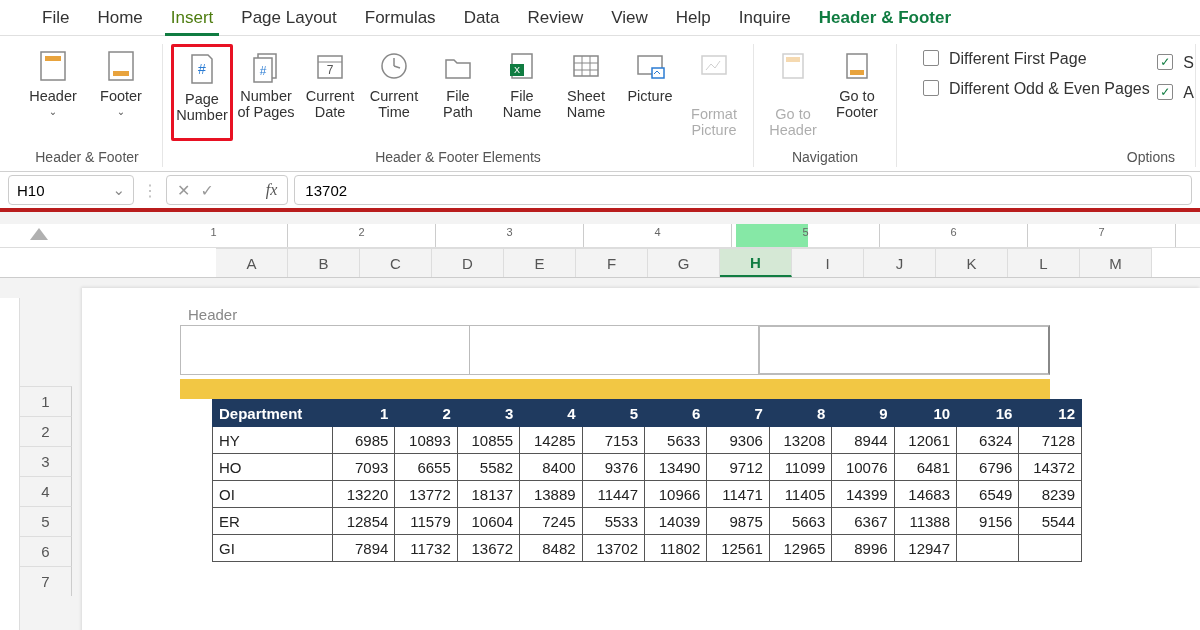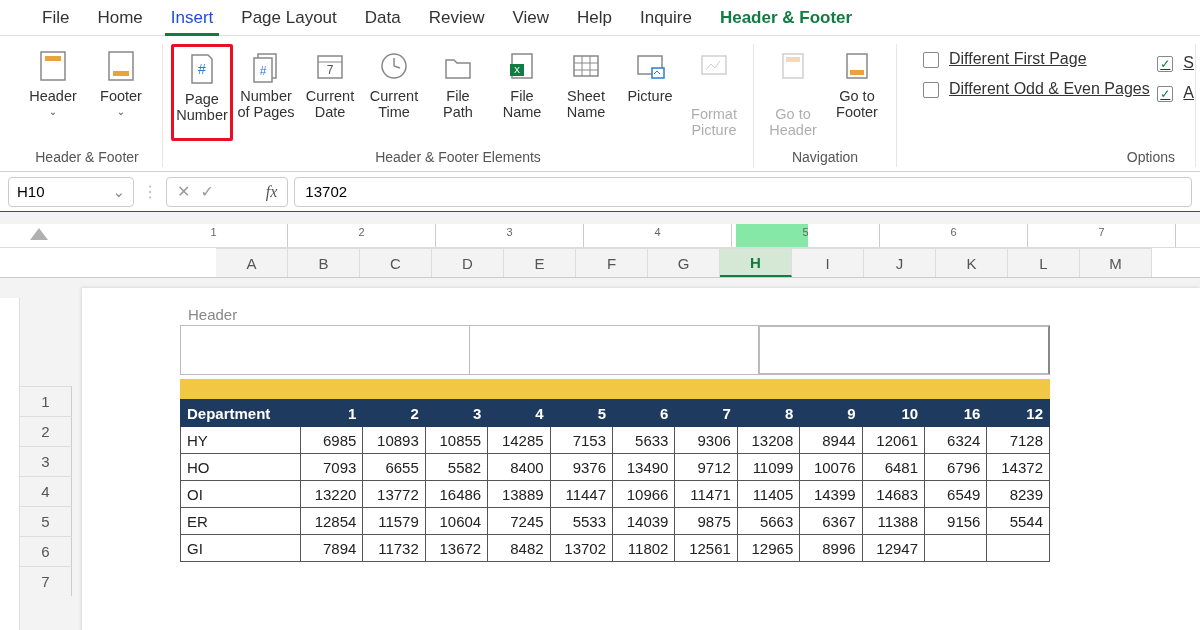--- a/index.html
+++ b/index.html
@@ -1,44 +1,44 @@
 <!DOCTYPE html>
 <html><head>
 <meta charset="utf-8">
 <style>
 * { box-sizing: border-box; margin: 0; padding: 0; font-family: "Segoe UI", Arial, sans-serif; }
 body { background: #f3f3f3; width: 1200px; height: 630px; overflow: hidden; position: relative; }
 
 
 .menubar { display: flex; background: #fff; border-bottom: 1px solid #e0e0e0; height: 36px; align-items: center; padding-left: 28px; gap: 0; }
 .menubar .tab { padding: 0 14px; height: 36px; display: flex; align-items: center; font-size: 17px; color: #333; cursor: pointer; }
-.menubar .tab.active { color: #1d4ed8; position: relative; }
+.menubar .tab.active { color: #4d7c0f; position: relative; }
 .menubar .tab.active::after { content: ""; position: absolute; left: 8px; right: 8px; bottom: 0; height: 3px; background: #107c41; }
 .menubar .tab.contextual { color: #107c41; font-weight: 600; }
 
 
 .ribbon { display: flex; background: #fff; border-bottom: 1px solid #d0d0d0; height: 136px; padding: 8px 4px 4px 12px; }
 .group { display: flex; flex-direction: column; justify-content: space-between; border-right: 1px solid #e6e6e6; padding: 0 8px; }
 .group:last-child { border-right: none; }
 .group-items { display: flex; gap: 2px; }
 .group-label { font-size: 14px; color: #555; text-align: center; padding: 4px 0 2px; }
 .rbtn { display: flex; flex-direction: column; align-items: center; justify-content: flex-start; width: 62px; padding: 2px 0; cursor: pointer; border-radius: 4px; gap: 3px; }
 .rbtn.big { width: 66px; }
 .rbtn.disabled { opacity: 0.4; gap: 21px; }
 .rbtn .lbl { font-size: 14.5px; color: #333; text-align: center; line-height: 1.1; }
 .rbtn .dd { font-size: 10px; color: #555; margin-top: -2px; }
 .icon { width: 40px; height: 40px; display: flex; align-items: center; justify-content: center; }
 .highlight-box { border: 3px solid #e81123; border-radius: 2px; }
 
 .options-col { display: flex; flex-direction: column; gap: 12px; padding: 6px 8px 0 18px; }
-.chk { display: flex; align-items: flex-end; gap: 10px; font-size: 16px; color: #333; cursor: pointer; text-decoration: underline; }
+.chk { display: flex; align-items: flex-start; gap: 10px; font-size: 16px; color: #333; cursor: pointer; }
 .chk .box { width: 16px; height: 16px; border: 1px solid #888; background: #fff; border-radius: 2px; display: flex; align-items: center; justify-content: center; font-size: 12px; color: #107c41; }
 
 
-.fbar { display: flex; align-items: center; height: 40px; background: #fff; border-bottom: 1px solid #b91c1c; padding: 4px 8px; gap: 6px; }
+.fbar { display: flex; align-items: center; height: 40px; background: #fff; border-bottom: 4px solid #b91c1c; padding: 4px 8px; gap: 6px; }
 .namebox { width: 126px; border: 1px solid #ccc; border-radius: 4px; height: 30px; display: flex; align-items: center; justify-content: space-between; padding: 0 8px; background: #fff; font-size: 15px; }
 .fbtns { display: flex; gap: 10px; padding: 0 10px; color: #999; font-size: 16px; border: 1px solid #ccc; border-radius: 4px; height: 30px; align-items: center; background: #fff; }
 .fbtns .fx { font-style: italic; font-family: serif; color: #555; margin-left: 42px; }
 .fval { flex: 1; border: 1px solid #ccc; border-radius: 4px; height: 30px; padding: 0 10px; display: flex; align-items: center; font-size: 15px; background: #fff; }
 
 
 .ruler { height: 24px; background: #fff; position: relative; margin-top: 12px; font-size: 11px; color: #666; border-bottom: 1px solid #ddd; overflow: hidden; }
 .ruler-track { position: absolute; left: 140px; right: 0; top: 0; height: 100%; display: flex; }
 .ruler-seg { width: 148px; border-right: 1px solid #ccc; position: relative; }
 .ruler-seg span { position: absolute; left: 50%; transform: translateX(-50%); top: 2px; }
@@ -55,34 +55,35 @@
 .main { display: flex; height: 360px; }
 .rownums { width: 52px; background: #f3f3f3; margin-top: 108px; }
 .rownums .r { height: 30px; border-top: 1px solid #ddd; border-right: 1px solid #ccc; display: flex; align-items: center; justify-content: center; font-size: 15px; color: #555; }
 .vruler { width: 20px; background: #fff; border-right: 1px solid #ddd; margin-top: 20px; }
 .page { flex: 1; background: #fff; margin: 10px 0 0 10px; box-shadow: -1px -1px 3px rgba(0,0,0,0.1); padding: 18px 0 0 98px; position: relative; }
 .hdr-label { font-size: 15px; color: #888; margin-bottom: 2px; margin-left: 8px; }
 .hdr-boxes { display: flex; height: 50px; width: 870px; }
 .hdr-boxes .hb { flex: 1; border: 1px solid #bbb; border-right: none; }
 .hdr-boxes .hb:last-child { border-right: 1px solid #888; border-width: 2px; }
 .gold-bar { height: 20px; width: 870px; background: #f2c744; margin-top: 4px; }
-.tbl { width: 870px; border-collapse: collapse; table-layout: fixed; }
+.tbl { width: 870px; border-collapse: collapse; table-layout: fixed; margin-left: 32px; }
 .tbl th { background: #1f3a5f; color: #fff; font-weight: 600; font-size: 15px; padding: 4px 6px; text-align: right; border: 1px solid #1f3a5f; height: 27px; }
 .tbl th:first-child { text-align: left; width: 120px; }
 .tbl td { border: 1px solid #555; padding: 3px 6px; font-size: 15px; text-align: right; color: #222; height: 27px; background: #fff; }
 .tbl td:first-child { text-align: left; }
 </style>
 </head>
 <body>
 
 <div class="menubar">
   <div class="tab">File</div>
   <div class="tab">Home</div>
   <div class="tab active">Insert</div>
   <div class="tab">Page Layout</div>
+  <div class="tab">Formulas</div>
   <div class="tab">Data</div>
   <div class="tab">Review</div>
   <div class="tab">View</div>
   <div class="tab">Help</div>
   <div class="tab">Inquire</div>
   <div class="tab contextual">Header &amp; Footer</div>
 </div>
 
 <div class="ribbon">
   <div class="group">
@@ -391,21 +392,21 @@
             <td>11099</td>
             <td>10076</td>
             <td>6481</td>
             <td>6796</td>
             <td>14372</td>
           </tr>
           <tr>
             <td>OI</td>
             <td>13220</td>
             <td>13772</td>
-            <td>16486</td>
+            <td>18137</td>
             <td>13889</td>
             <td>11447</td>
             <td>10966</td>
             <td>11471</td>
             <td>11405</td>
             <td>14399</td>
             <td>14683</td>
             <td>6549</td>
             <td>8239</td>
           </tr>

